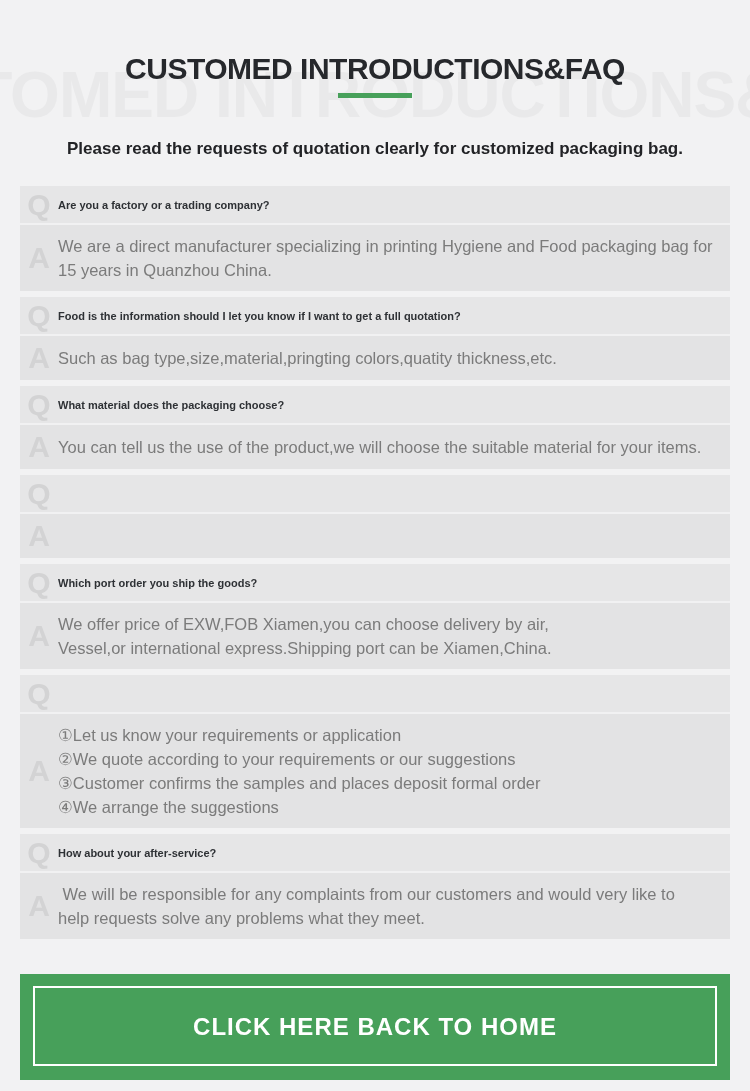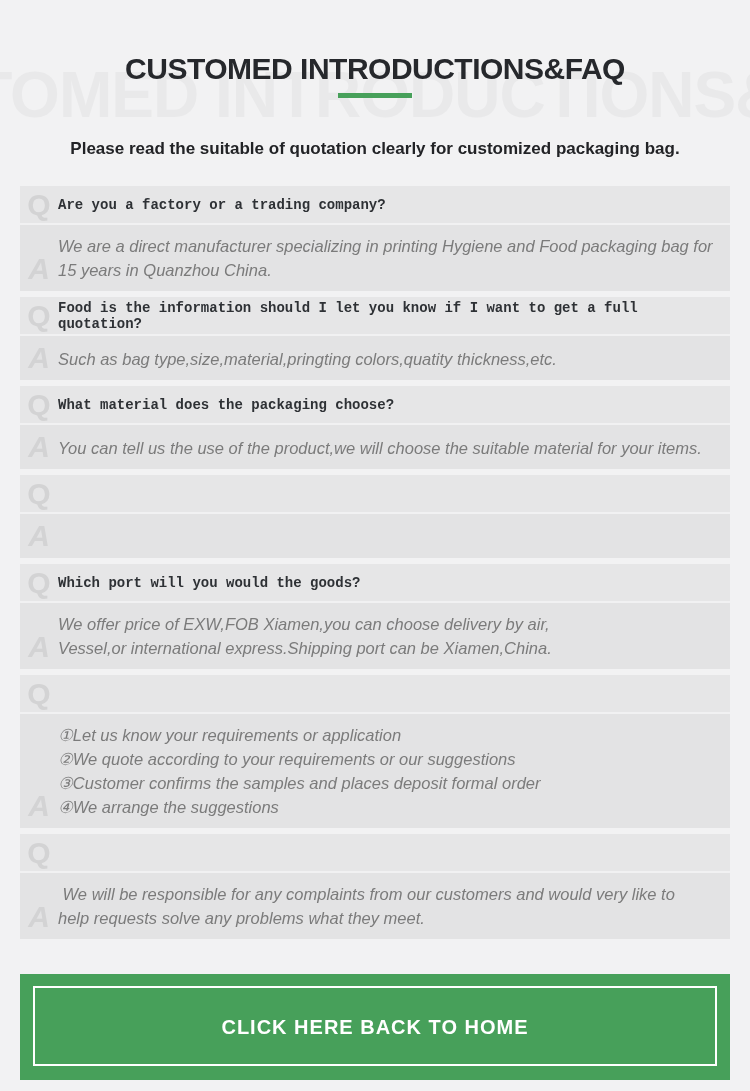--- a/index.html
+++ b/index.html
@@ -83,32 +83,30 @@
     flex:none;
     width:38px;
     text-align:center;
     font-size:30px;
     line-height:30px;
     font-weight:bold;
     color:var(--qa-letter);
     user-select:none;
   }
   .q-text{
-    font-size:14px;
+    font-size:11px;
     font-weight:bold;
     color:var(--question-text);
-    font-family:Liberation Mono, monospace;
   }
   .a-row{
     background:var(--a-row-bg);
     border-top:2px solid var(--divider);
     display:flex;
-    align-items:flex-end;
+    align-items:center;
     padding:9px 0;
-    font-style:italic;
   }
   .a-row .qa-letter{line-height:26px;}
   .a-content{flex:1;min-width:0;padding-right:16px;}
   .answer-line{
     font-size:16.5px;
     line-height:24px;
     color:var(--answer-text);
     white-space:pre-wrap;
   }
   .footer-button{
@@ -124,34 +122,34 @@
     border:none;
     width:710px;
   }
   .inner-border{
     position:absolute;
     top:12px;left:13px;right:13px;bottom:14px;
     border:2px solid #ffffff;
     pointer-events:none;
   }
   .button-label{
-    font-size:20px;
+    font-size:24px;
     font-weight:bold;
     letter-spacing:1px;
     color:var(--button-text);
   }
 </style>
 </head>
 <body>
 
 <div class="header">
   <div class="watermark">CUSTOMED INTRODUCTIONS&amp;FAQ</div>
   <h1 class="page-title">CUSTOMED INTRODUCTIONS&amp;FAQ</h1>
   <div class="title-underline"></div>
-  <div class="subtitle">Please read the suitable of quotation clearly for customized packaging bag.</div>
+  <div class="subtitle">Please read the requests of quotation clearly for customized packaging bag.</div>
 </div>
 
 <div class="faq">
   <div class="faq-item">
     <div class="q-row">
       <span class="qa-letter">Q</span>
       <span class="q-text">Are you a factory or a trading company?</span>
     </div>
     <div class="a-row">
       <span class="qa-letter">A</span>
@@ -193,21 +191,21 @@
       <span class="qa-letter">Q</span>
     </div>
     <div class="a-row">
       <span class="qa-letter">A</span>
     </div>
   </div>
 
   <div class="faq-item">
     <div class="q-row">
       <span class="qa-letter">Q</span>
-      <span class="q-text">Which port will you would the goods?</span>
+      <span class="q-text">Which port order you ship the goods?</span>
     </div>
     <div class="a-row">
       <span class="qa-letter">A</span>
       <div class="a-content">
           <div class="answer-line">We offer price of EXW,FOB Xiamen,you can choose delivery by air,</div>
           <div class="answer-line">Vessel,or international express.Shipping port can be Xiamen,China.</div>
         </div>
     </div>
   </div>
 
@@ -222,20 +220,21 @@
           <div class="answer-line">②We quote according to your requirements or our suggestions</div>
           <div class="answer-line">③Customer confirms the samples and places deposit formal order</div>
           <div class="answer-line">④We arrange the suggestions</div>
         </div>
     </div>
   </div>
 
   <div class="faq-item">
     <div class="q-row">
       <span class="qa-letter">Q</span>
+      <span class="q-text">How about your after-service?</span>
     </div>
     <div class="a-row">
       <span class="qa-letter">A</span>
       <div class="a-content">
           <div class="answer-line"> We will be responsible for any complaints from our customers and would very like to</div>
           <div class="answer-line">help requests solve any problems what they meet.</div>
         </div>
     </div>
   </div>
 </div>

